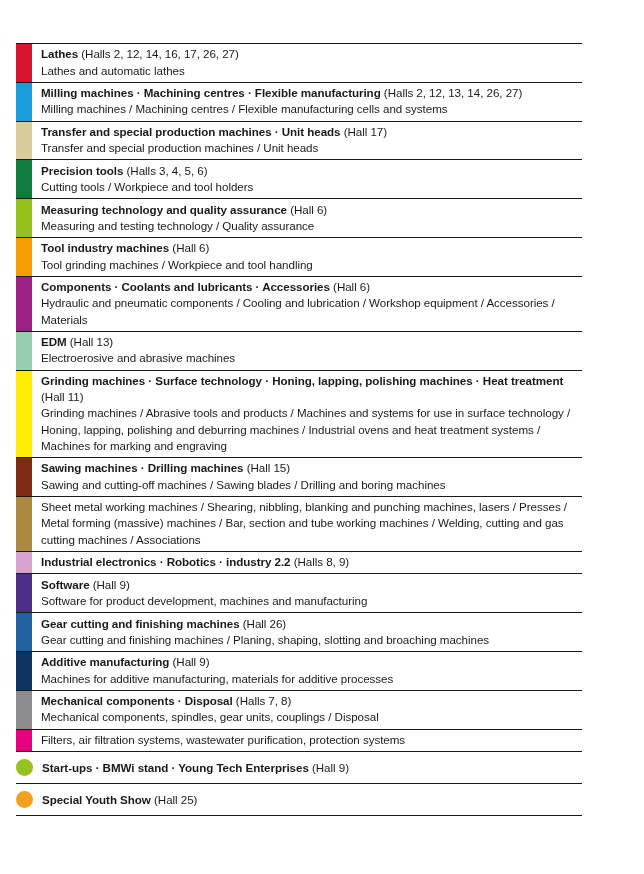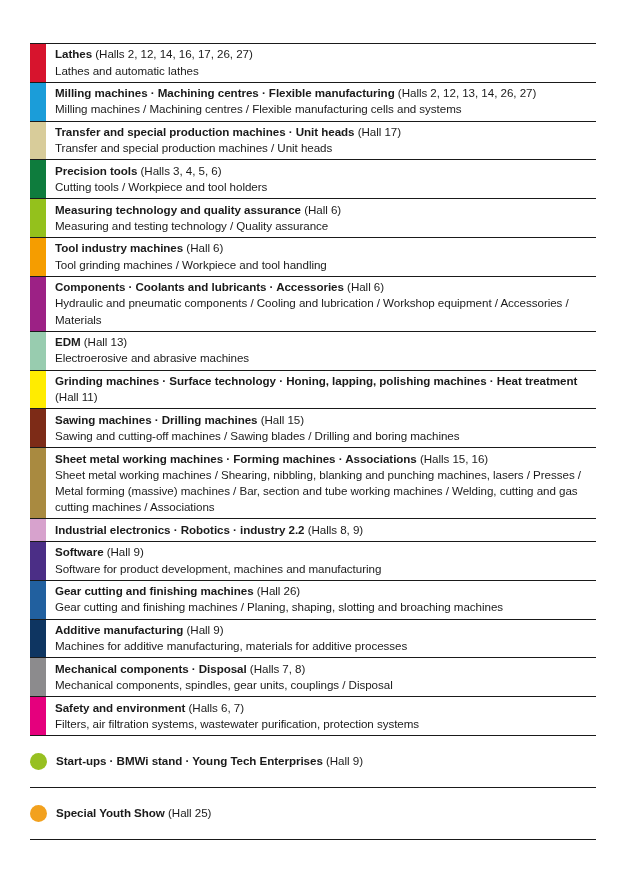--- a/index.html
+++ b/index.html
@@ -5,21 +5,21 @@
   * { box-sizing: border-box; }
   html, body {
     margin: 0; padding: 0;
     width: 644px; height: 874px;
     background: #ffffff;
     font-family: "Liberation Sans", sans-serif;
     color: #1a1a1a;
     overflow: hidden;
   }
   .legend {
-    margin: 43px 0 0 30px;
+    margin: 43px 0 0 16px;
     width: 566px;
     border-bottom: 1.5px solid #1a1a1a;
   }
   .row {
     display: flex;
     align-items: stretch;
     border-top: 1.5px solid #1a1a1a;
   }
   .swatch {
     flex: 0 0 16px;
@@ -31,21 +31,21 @@
     width: 17px;
     height: 17px;
     border-radius: 50%;
     align-self: center;
   }
   .text {
     flex: 1;
     padding: 2.4px 2px 3px 9px;
   }
   .circle-row .text { padding-top: 0; padding-bottom: 0; align-self: center; }
-  .circle-row { padding: 17px 0; }
+  .circle-row { padding: 7px 0; }
   p.tl, p.ds {
     margin: 0;
     font-size: 11.6px;
     line-height: 16.2px;
     letter-spacing: -0.05px;
   }
   p.tl b { font-weight: 700; }
 </style>
 </head>
 <body>
@@ -113,35 +113,35 @@
     <div class="text">
       <p class="tl"><b>EDM</b> <span>(Hall 13)</span></p>
       <p class="ds">Electroerosive and abrasive machines</p>
     </div>
   </div>
 
   <div class="row">
     <span class="swatch" style="background-color: rgb(255, 236, 0);"></span>
     <div class="text">
       <p class="tl"><b>Grinding machines · Surface technology · Honing, lapping, polishing machines · Heat treatment</b> <span>(Hall 11)</span></p>
+      <p class="ds">Grinding machines / Abrasive tools and products / Machines and systems for use in surface technology / Honing, lapping, polishing and deburring machines / Industrial ovens and heat treatment systems / Machines for marking and engraving</p>
     </div>
   </div>
 
   <div class="row">
     <span class="swatch" style="background-color: rgb(125, 43, 23);"></span>
     <div class="text">
       <p class="tl"><b>Sawing machines · Drilling machines</b> <span>(Hall 15)</span></p>
       <p class="ds">Sawing and cutting-off machines / Sawing blades / Drilling and boring machines</p>
     </div>
   </div>
 
   <div class="row">
     <span class="swatch" style="background-color: rgb(169, 138, 64);"></span>
     <div class="text">
-      <p class="tl"><b>Sheet metal working machines · Forming machines · Associations</b> <span>(Halls 15, 16)</span></p>
       <p class="ds">Sheet metal working machines / Shearing, nibbling, blanking and punching machines, lasers / Presses / Metal forming (massive) machines / Bar, section and tube working machines / Welding, cutting and gas cutting machines / Associations</p>
     </div>
   </div>
 
   <div class="row">
     <span class="swatch" style="background-color: rgb(215, 162, 205);"></span>
     <div class="text">
       <p class="tl"><b>Industrial electronics · Robotics · industry 2.2</b> <span>(Halls 8, 9)</span></p>
     </div>
   </div>
@@ -174,21 +174,20 @@
     <span class="swatch" style="background-color: rgb(140, 139, 141);"></span>
     <div class="text">
       <p class="tl"><b>Mechanical components · Disposal</b> <span>(Halls 7, 8)</span></p>
       <p class="ds">Mechanical components, spindles, gear units, couplings / Disposal</p>
     </div>
   </div>
 
   <div class="row">
     <span class="swatch" style="background-color: rgb(229, 0, 125);"></span>
     <div class="text">
-      <p class="tl"><b>Safety and environment</b> <span>(Halls 6, 7)</span></p>
       <p class="ds">Filters, air filtration systems, wastewater purification, protection systems</p>
     </div>
   </div>
 
   <div class="row circle-row">
     <span class="dot" style="background-color: rgb(151, 192, 33);"></span>
     <div class="text">
       <p class="tl"><b>Start-ups · BMWi stand · Young Tech Enterprises</b> <span>(Hall 9)</span></p>
     </div>
   </div>

